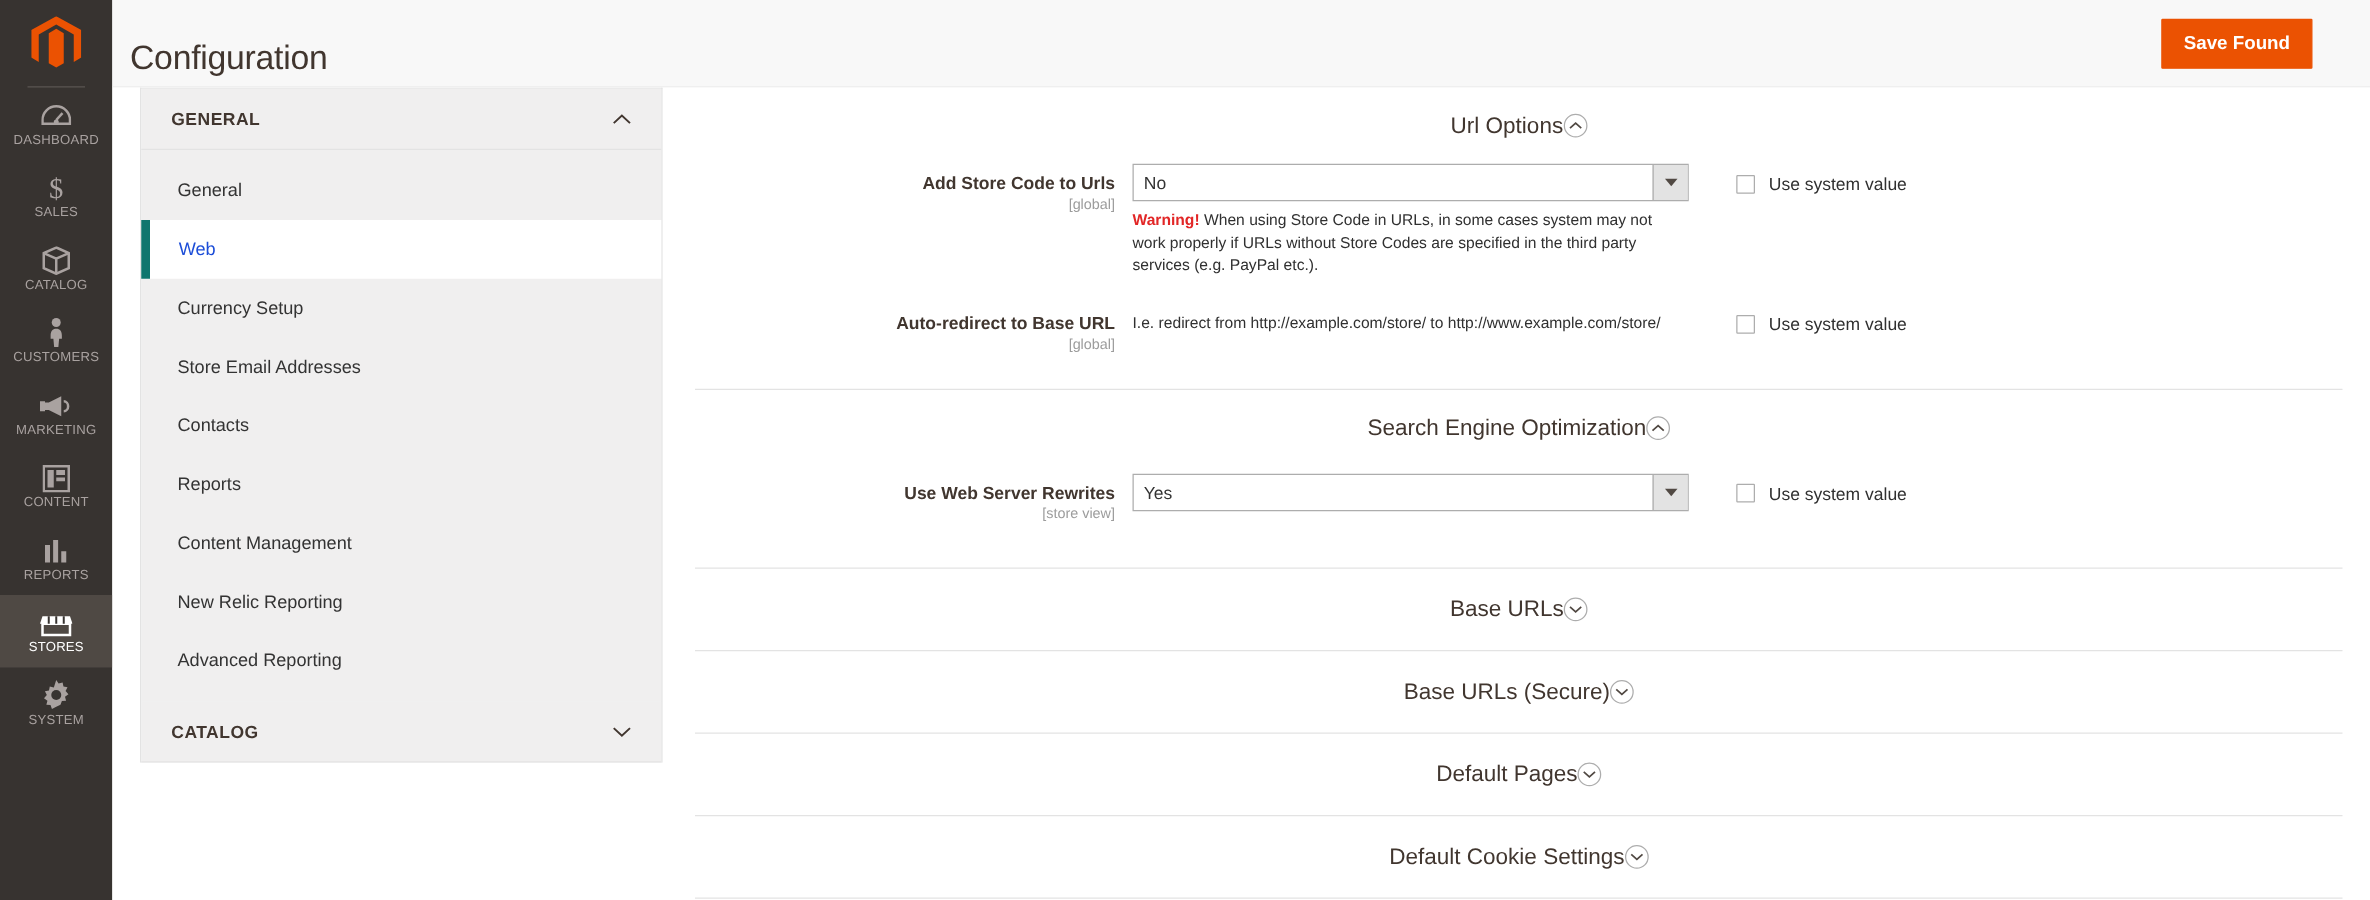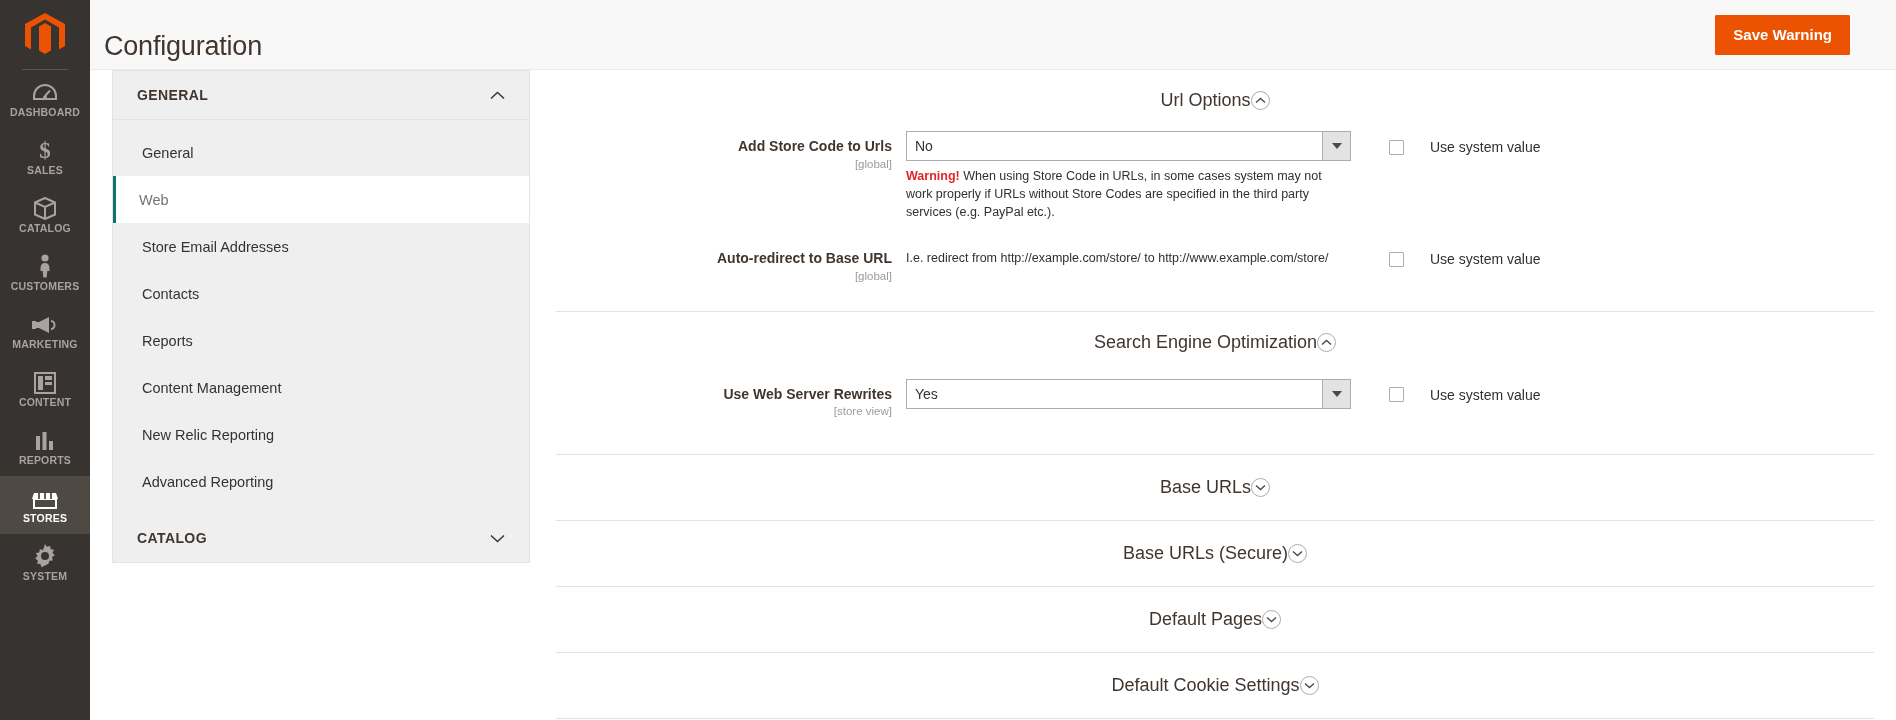--- a/index.html
+++ b/index.html
@@ -38,21 +38,20 @@
   }
   .rail-item {
     height: 58px;
     display: flex;
     flex-direction: column;
     align-items: center;
     justify-content: center;
     gap: 3px;
     color: #a9a2a0;
     text-decoration: none;
-    font-weight: bold;
   }
   .rail-item.active { background: #4f4944; color: #ffffff; }
   .rail-item .ri-label {
     font-size: 10.5px;
     letter-spacing: 0.2px;
     line-height: 1;
     white-space: nowrap;
   }
   .rail-item.active .ri-label { color: #ffffff; }
   .rail-ico { height: 24px; display: flex; align-items: flex-end; justify-content: center; }
@@ -140,22 +139,22 @@
     display: flex;
     align-items: center;
     padding-left: 26px;
     font-size: 14.5px;
     color: #333333;
     cursor: pointer;
     border-left: 3px solid transparent;
   }
   .cn-item.active {
     background: #ffffff;
-    border-left: 3px solid #0f766e;
-    color: #737373;
+    border-left: 7px solid #0f766e;
+    color: #1d4ed8;
     padding-left: 23px;
   }
 
   
   .content {
     flex: 1 1 auto;
     min-width: 0;
     padding-left: 26px;
     padding-right: 22px;
     padding-top: 0;
@@ -251,21 +250,21 @@
     max-width: 460px;
   }
   .note .warn { color: #e22626; font-weight: bold; }
   .note.muted { color: #303030; }
 
   .sysval {
     padding-top: 8px;
     padding-left: 38px;
     display: flex;
     align-items: center;
-    gap: 26px;
+    gap: 11px;
     cursor: pointer;
   }
   .cbx {
     width: 15px; height: 15px;
     border: 1px solid #adadad;
     background: #ffffff;
     flex: 0 0 15px;
     border-radius: 1px;
   }
   .sysval-label { font-size: 14px; color: #303030; }
@@ -378,38 +377,39 @@
           </svg>
       </span>
       <span class="ri-label">SYSTEM</span>
     </a>
   </nav>
 
   <div class="right">
 
     <div class="topbar">
       <h1 class="page-title">Configuration</h1>
-      <button class="save-btn">Save Warning</button>
+      <button class="save-btn">Save Found</button>
     </div>
 
     <div class="body-area">
 
       <div class="confignav">
         <div class="cn-inner">
           <div class="cn-group-head">
             <span class="cn-group-title">GENERAL</span>
             <span class="cn-chevron">
               <svg width="15" height="9" viewBox="0 0 15 9">
                   <path d="M1 7.5L7.5 1.5 14 7.5" stroke="#41362f" stroke-width="1.6" fill="none"></path>
                 </svg>
             </span>
           </div>
           <div class="cn-items">
             <div class="cn-item">General</div>
             <div class="cn-item active">Web</div>
+            <div class="cn-item">Currency Setup</div>
             <div class="cn-item">Store Email Addresses</div>
             <div class="cn-item">Contacts</div>
             <div class="cn-item">Reports</div>
             <div class="cn-item">Content Management</div>
             <div class="cn-item">New Relic Reporting</div>
             <div class="cn-item">Advanced Reporting</div>
           </div>
           <div class="cn-group-head" style="border-bottom:1px solid #e3e3e3;">
             <span class="cn-group-title">CATALOG</span>
             <span class="cn-chevron">

